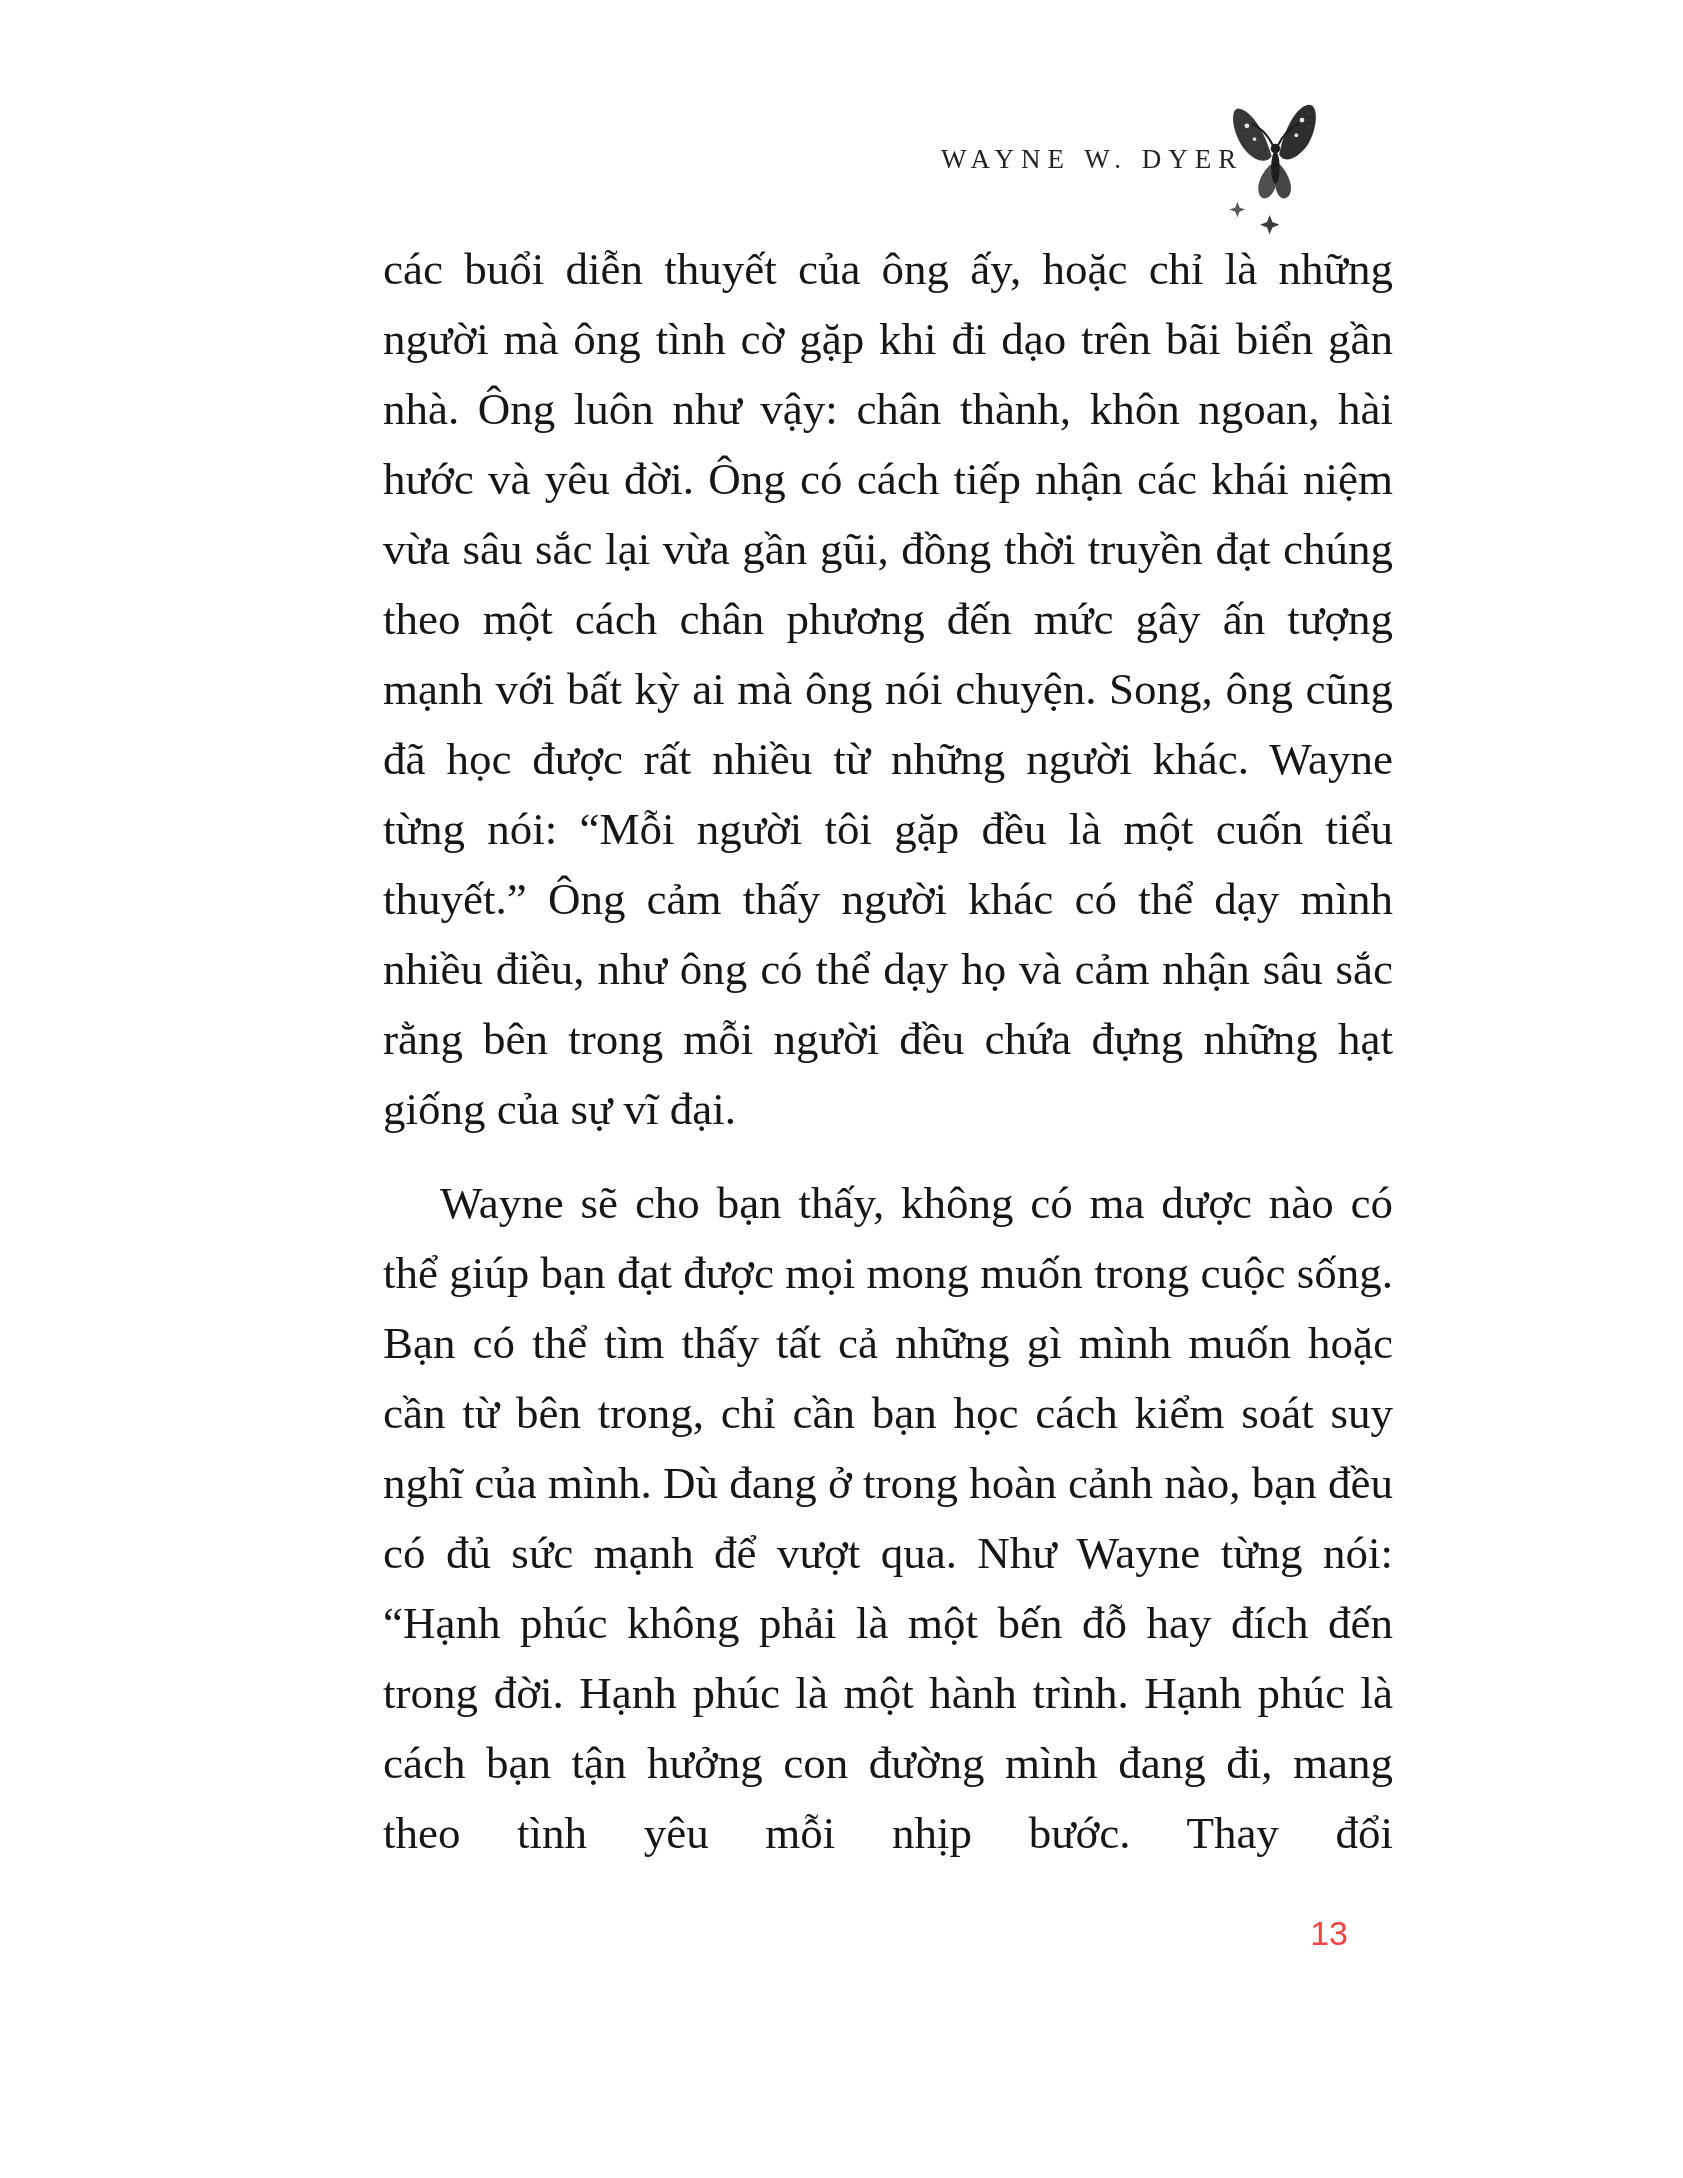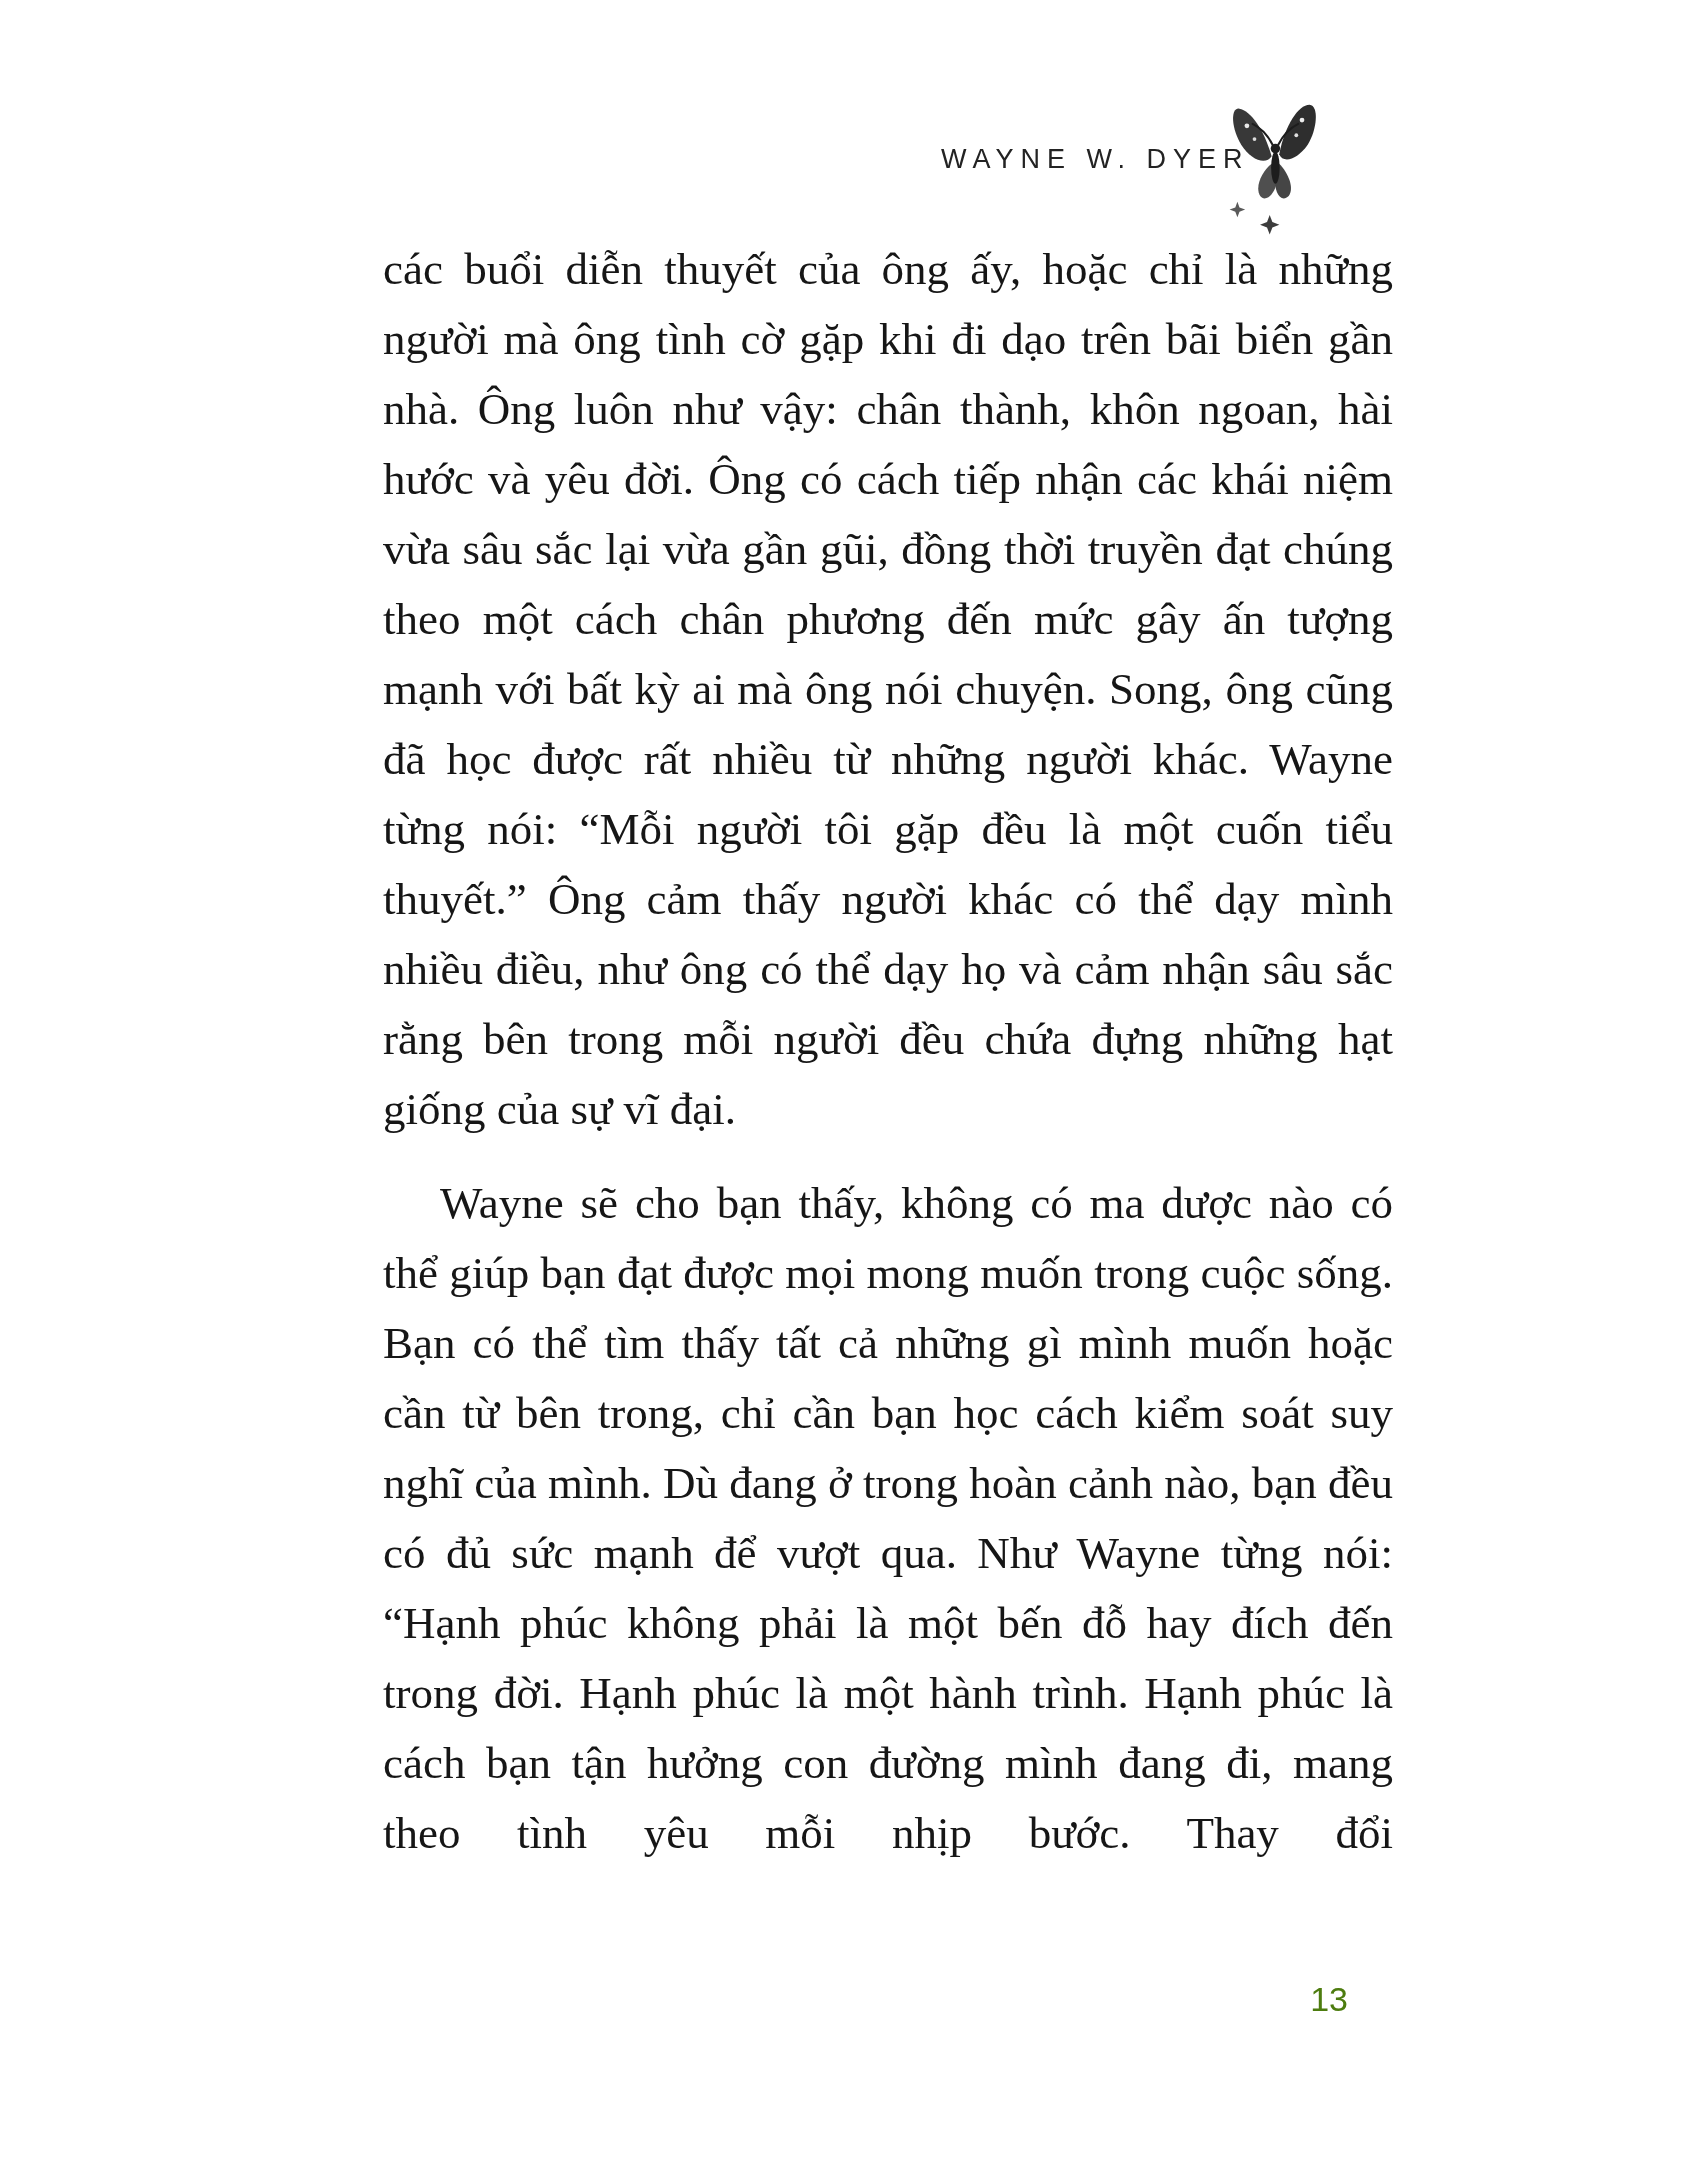--- a/index.html
+++ b/index.html
@@ -19,21 +19,21 @@
   
   .running-head {
     position: absolute;
     top: 139px;
     left: 941px;
     height: 40px;
     display: flex;
     align-items: center;
   }
   .author-name {
-    font-family: Liberation Sans, sans-serif;
+    font-family: Liberation Serif, serif;
     font-size: 27px;
     font-weight: 500;
     letter-spacing: 7px;
     color: #232323;
     white-space: nowrap;
   }
   .butterfly-wrap {
     position: absolute;
     top: 97px;
     left: 1226px;
@@ -58,25 +58,25 @@
   }
   .para.second {
     margin-top: 24px;
     text-indent: 57px;
     text-align-last: justify; 
   }
 
   
   .page-number {
     position: absolute;
-    top: 1980px;
+    top: 1914px;
     right: 335px;
     font-family: "Liberation Sans", "DejaVu Sans", sans-serif;
     font-size: 34px;
-    color: #4d7c0f;
+    color: #ef4444;
   }
 </style>
 </head>
 <body>
 
 <div class="page">
 
   <header class="running-head">
     <span class="author-name">WAYNE W. DYER</span>
   </header>

